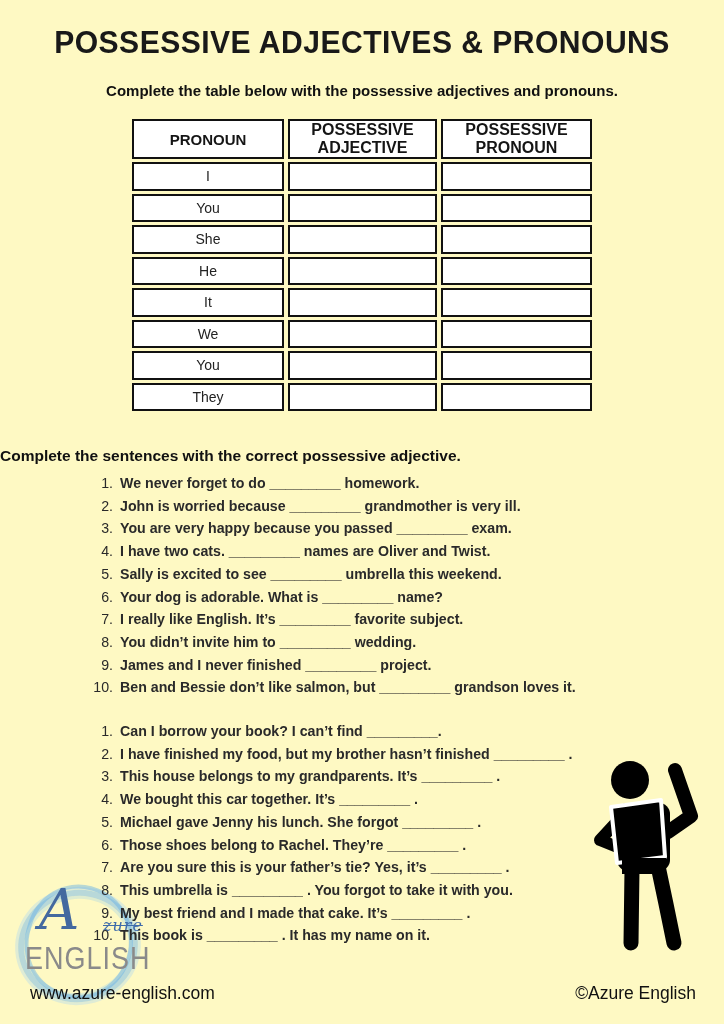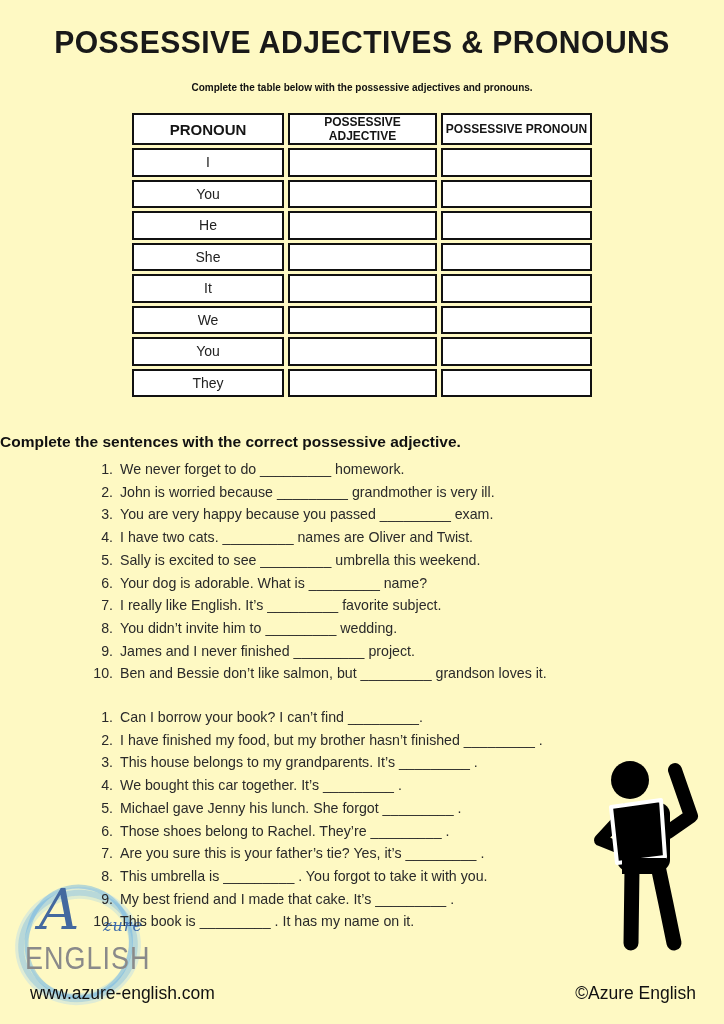--- a/index.html
+++ b/index.html
@@ -21,42 +21,42 @@
     font-weight:700;
     letter-spacing:.5px;
     color:#191919;
     transform:scaleX(.94);
     transform-origin:center top;
     white-space:nowrap;
   }
   .table-instruction{
     margin-top:21px;
     text-align:center;
-    font-size:10px;
+    font-size:15px;
     font-weight:700;
     color:#111;
   }
   
   .fill-table{
     margin:17px auto 0;
     border-collapse:separate;
     border-spacing:4px 3px;
     table-layout:fixed;
     width:468px;
   }
   .fill-table th,.fill-table td{
     border:2.5px solid #111;
     background:#fff;
     text-align:center;
     vertical-align:middle;
     padding:0;
   }
   .fill-table th{height:25px;font-weight:700;color:#151515;}
   .fill-table th.c1{font-size:15px;}
-  .fill-table th.c2,.fill-table th.c3{font-size:12px;}
+  .fill-table th.c2,.fill-table th.c3{font-size:16px;}
   .fill-table td{height:24.5px;font-size:14px;color:#222;}
   .fill-table col.w1{width:152px;}
   .fill-table col.w2{width:149px;}
   .fill-table col.w3{width:151px;}
   
   .section{position:relative;z-index:2;}
   .section-heading{
     margin:0;
     font-size:15.5px;
     font-weight:700;
@@ -72,20 +72,21 @@
     color:#2a2a2a;
   }
   .q .num{
     width:113px;
     text-align:right;
     flex:0 0 113px;
   }
   .q .txt{
     padding-left:7px;
     white-space:nowrap;
+    font-weight:bold;
   }
   
   .logo{position:absolute;left:12px;top:880px;width:140px;height:128px;z-index:1;}
   .wc{position:absolute;border-radius:50%;}
   .wc1{left:6px;top:10px;width:108px;height:100px;
        border:6px solid rgba(125,190,235,.55);
        box-shadow:0 0 0 3px rgba(165,212,245,.35), inset 0 0 0 3px rgba(150,205,240,.30);
        transform:rotate(-10deg);}
   .wc2{left:13px;top:5px;width:100px;height:106px;
        border:4px solid rgba(100,175,230,.45);
@@ -137,26 +138,26 @@
           <td>I</td>
           <td></td>
           <td></td>
         </tr>
       <tr>
           <td>You</td>
           <td></td>
           <td></td>
         </tr>
       <tr>
+          <td>She</td>
+          <td></td>
+          <td></td>
+        </tr>
+      <tr>
           <td>He</td>
-          <td></td>
-          <td></td>
-        </tr>
-      <tr>
-          <td>She</td>
           <td></td>
           <td></td>
         </tr>
       <tr>
           <td>It</td>
           <td></td>
           <td></td>
         </tr>
       <tr>
           <td>We</td>

